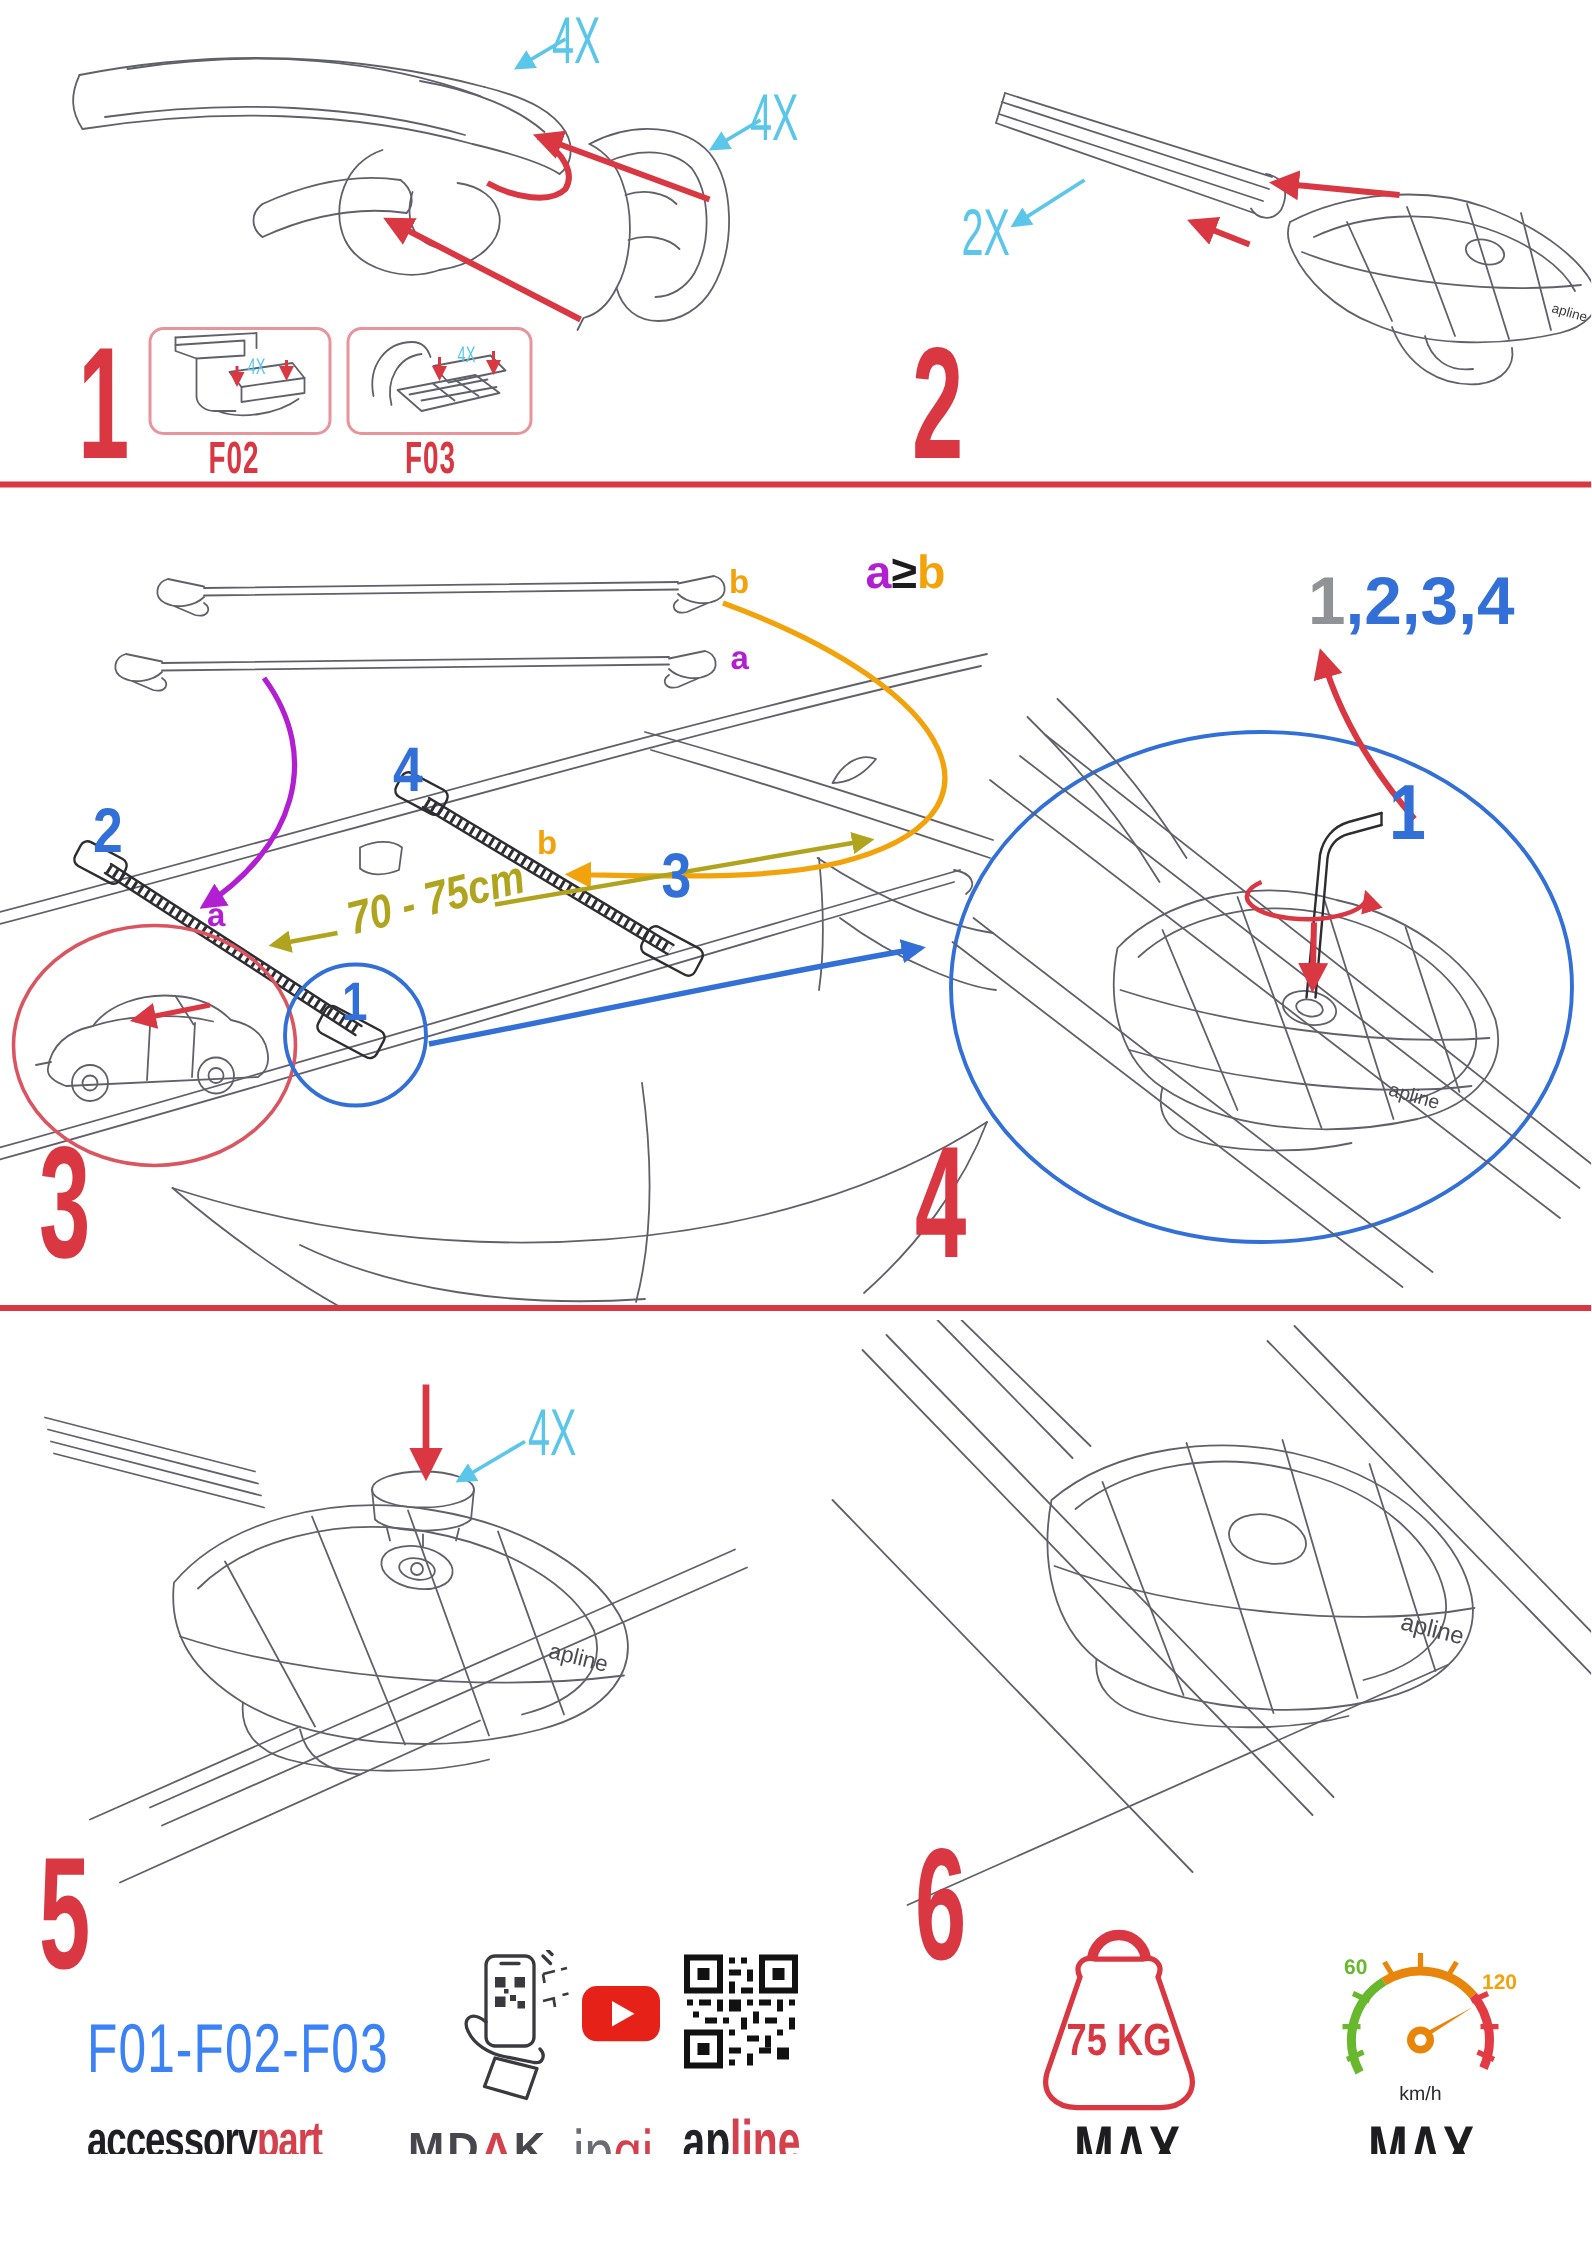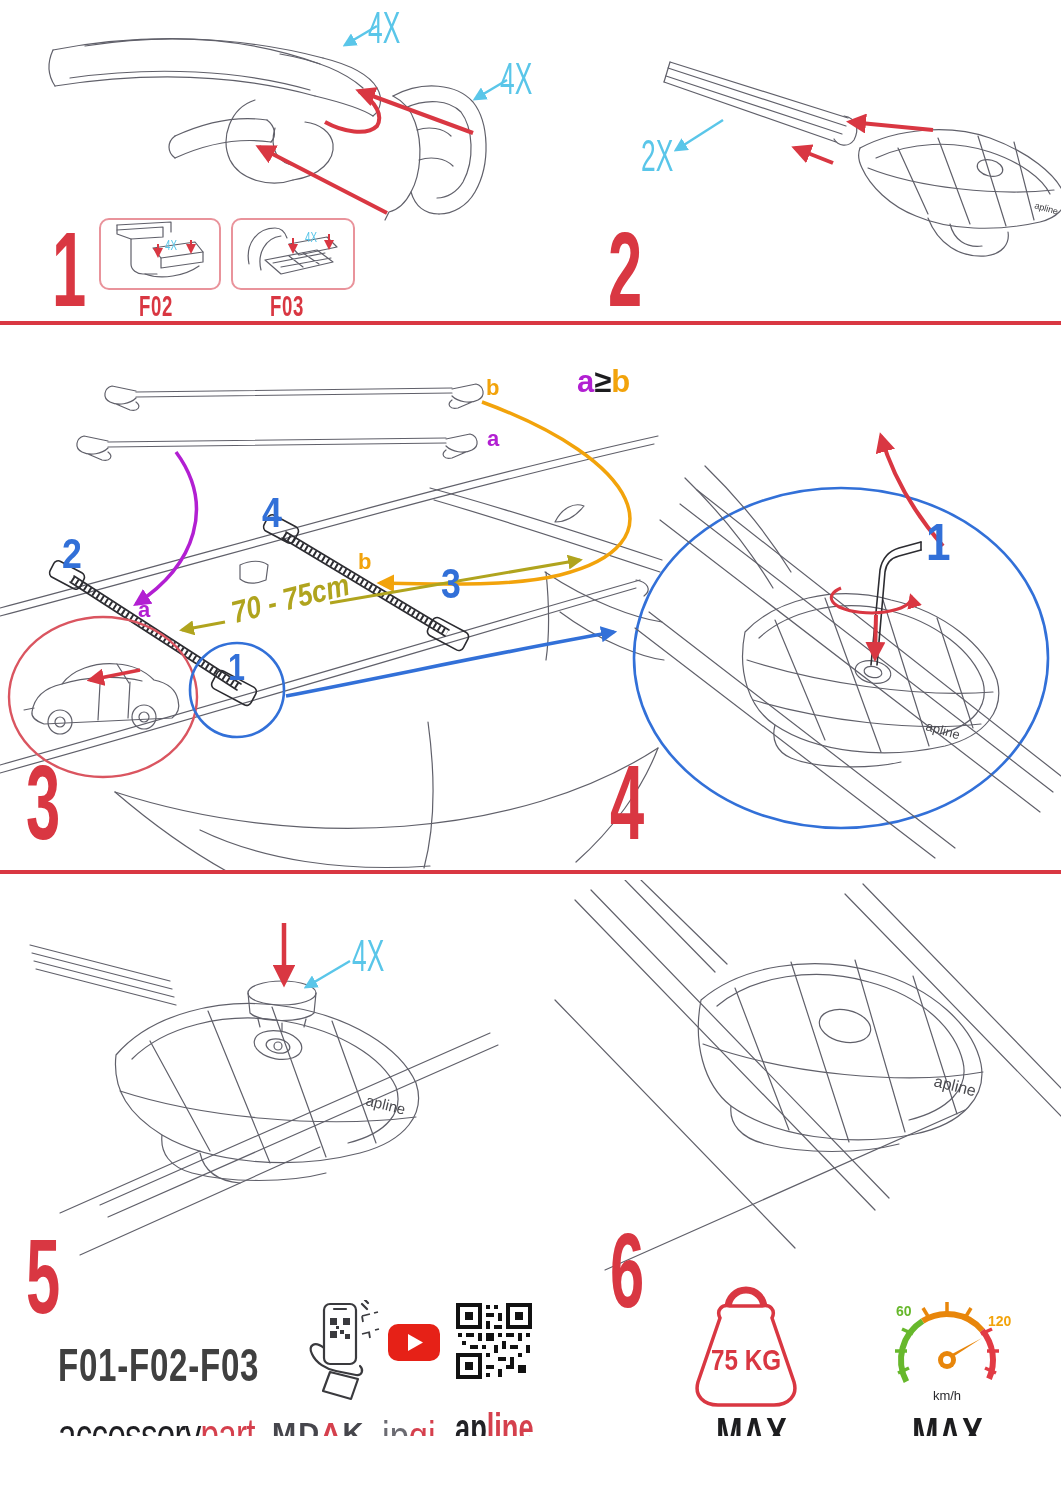--- a/index.html
+++ b/index.html
@@ -295,20 +295,23 @@
       <path class="wire2" d="M252,245 L260,152 C261,144 266,138 274,136 L296,130"></path>
       <path class="wire2" d="M246,245 L255,150 C257,139 264,131 274,128 L296,122"></path>
       <path class="wire2" d="M296,130 L296,122"></path>
     </g>
     <g stroke="#d93742" fill="none">
       <path d="M216,168 A40,15 0 1 0 286,176" stroke-width="3" marker-end="url(#hr6)"></path>
       <path d="M251,195 L250,238" stroke-width="4" marker-end="url(#hr6)"></path>
       <path d="M318,126 C292,96 268,58 256,16" stroke-width="4" marker-end="url(#hr6)"></path>
     </g>
   </svg>
+  <div class="abs" style="left:872px;top:375px;font-size:45px;font-weight:700">
+    <span style="color:#909295">1</span><span style="color:#3270d8">,2,3,4</span>
+  </div>
   <div class="bluelab" style="left:926px;top:516px;font-size:52px">1</div>
   <div class="stepnum" style="left:610px;top:760px">4</div>
 
   <div class="divider" style="top:870px"></div>
 
   <svg class="abs" style="left:20px;top:895px" width="520" height="420" viewBox="0 0 520 420">
     <defs>
       <marker id="hr7" viewBox="0 0 10 10" refX="8" refY="5" markerWidth="5" markerHeight="5" orient="auto-start-reverse">
         <path d="M0,0L10,5L0,10z" fill="#d93742"></path>
         </marker>
@@ -355,21 +358,21 @@
       <path class="wire" d="M172,126 C208,96 270,86 324,102 C376,116 410,148 418,182 C424,208 404,230 364,240"></path>
       <path class="wire" d="M190,108 L244,250 M246,82 L304,262 M310,80 L360,252 M368,96 L412,234"></path>
       <path class="wire" d="M158,164 C240,194 360,206 438,192"></path>
       <path class="wire" d="M186,226 C184,244 196,258 220,264 C258,274 316,274 354,264"></path>
       <ellipse class="wire" cx="300" cy="146" rx="26" ry="16" transform="rotate(12 300 146)"></ellipse>
       <text x="388" y="206" font-size="16" fill="#4a4a4f" transform="rotate(14 388 206)">apline</text>
     </g>
   </svg>
   <div class="stepnum" style="left:610px;top:1228px">6</div>
 
-  <div class="abs" style="left:58px;top:1338px;color:#404040;font-weight:700;font-size:46px;letter-spacing:1px">
+  <div class="abs" style="left:58px;top:1338px;color:#3b82f6;font-weight:400;font-size:46px;letter-spacing:1px">
     <span class="cond" style="transform:scaleX(.72)">F01-F02-F03</span>
   </div>
 
   <svg class="abs" style="left:300px;top:1300px" width="80" height="110" viewBox="0 0 80 110">
     <g fill="none" stroke="#3a3a3e" stroke-width="2.2" stroke-linecap="round" stroke-linejoin="round">
       <rect x="24" y="4" width="32" height="60" rx="6" fill="#fff"></rect>
       <path d="M34,9 L46,9"></path>
       <path d="M62,4 L67,9 M65,0 L68,3"></path>
       <path d="M24,48 C14,40 8,46 12,54 C16,63 26,69 36,71 L56,75 C62,76 64,70 60,66"></path>
       <path d="M30,72 L58,79 L51,99 L23,91 Z"></path>
@@ -429,21 +432,21 @@
       <rect x="55" y="55" width="4" height="8"></rect>
         <rect x="63" y="51" width="4" height="4"></rect>
         <rect x="31" y="63" width="8" height="4"></rect>
       <rect x="43" y="67" width="4" height="8"></rect>
         <rect x="51" y="63" width="8" height="4"></rect>
         <rect x="63" y="63" width="8" height="8"></rect>
       <rect x="31" y="71" width="4" height="4"></rect>
     </g>
   </svg>
 
-  <div class="abs" style="left:58px;top:1408px;font-size:46px;font-weight:400">
+  <div class="abs" style="left:58px;top:1408px;font-size:34px;font-weight:700">
     <span class="cond" style="transform:scaleX(.72);letter-spacing:-1px">
       <span style="color:#1f1f23">accessory</span><span style="color:#d5404d">part</span>
     </span>
   </div>
   <div class="abs" style="left:272px;top:1417px;font-size:29px;font-weight:700;letter-spacing:2px;color:#46464c">
     <span>MD</span><span style="color:#d5404d">Λ</span><span>K</span>
   </div>
   <div class="abs" style="left:382px;top:1412px;font-size:43px;color:#6b6b72">
     <span class="cond" style="transform:scaleX(.8)">
       <span>ip</span><span style="color:#d5404d">qi</span>

